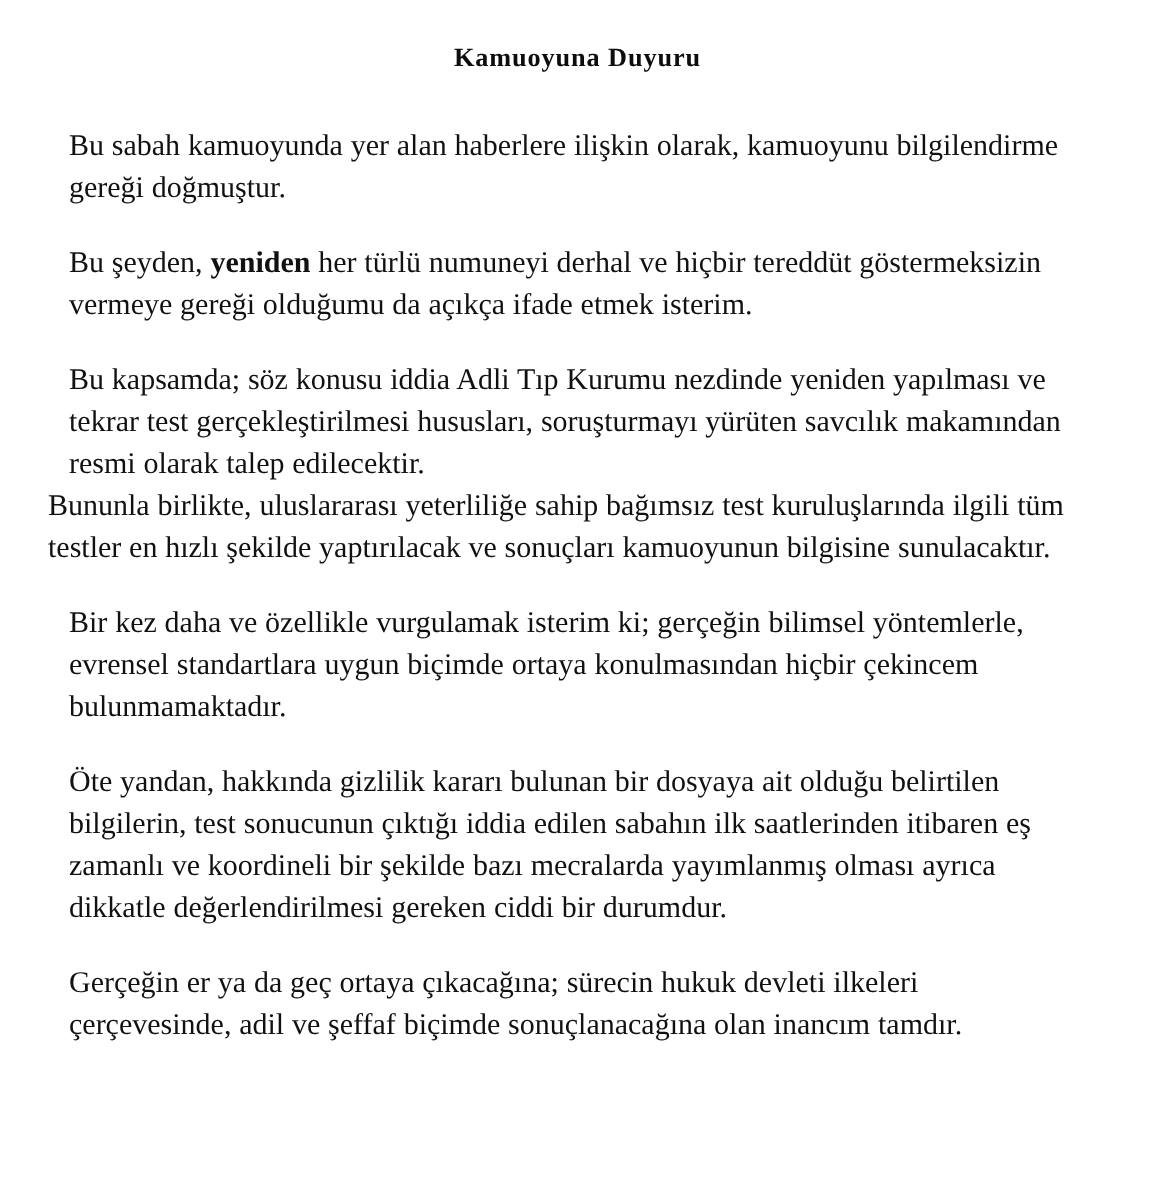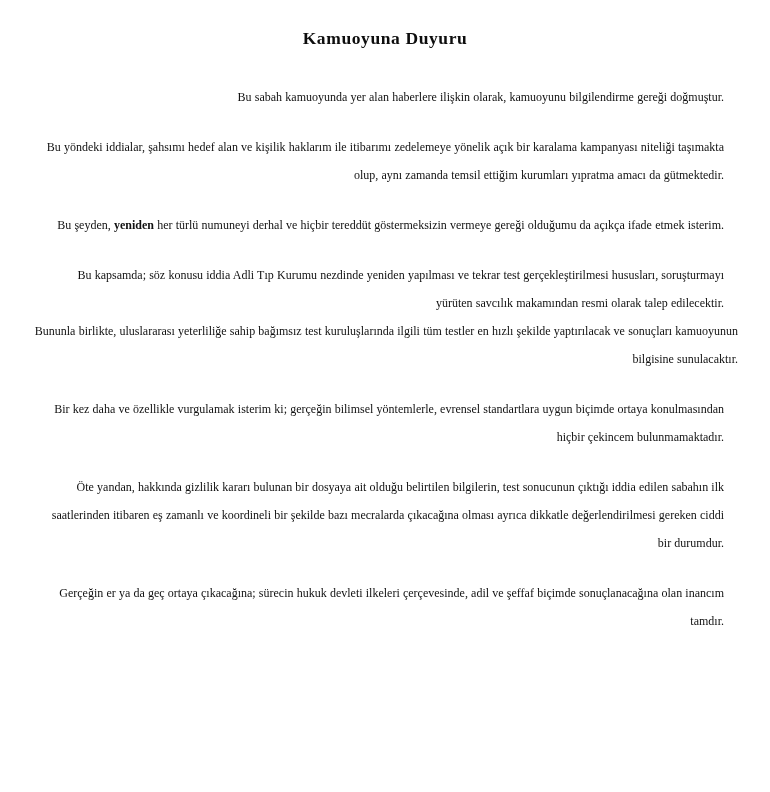--- a/index.html
+++ b/index.html
@@ -31,22 +31,22 @@
     line-height: 1.2;
     margin: 0;
     padding-top: 28px;
     color: #0d0d0d;
   }
   .body-block {
     padding: 0 22px;
     margin-top: 34px;
   }
   .para {
-    text-align: right;
-    font-size: 12px;
+    text-align: left;
+    font-size: 20px;
     line-height: 28px;
     margin: 0 0 22px 0;
     padding: 0 24px;
     color: #111111;
     word-spacing: 0.2px;
   }
   
   .para.tight-top {
     margin-top: -22px;
     padding: 0 10px;
@@ -63,30 +63,29 @@
 
 <div class="page">
 
   <h1 class="doc-title">Kamuoyuna Duyuru</h1>
 
   <div class="body-block">
 
     <p class="para">Bu sabah kamuoyunda yer alan haberlere ilişkin olarak, kamuoyunu bilgilendirme gereği doğmuştur.</p>
 
 
-    <p class="para">Bu yöndeki iddialar, şahsımı hedef alan ve kişilik haklarım ile itibarımı zedelemeye yönelik açık bir karalama kampanyası niteliği taşımakta olup, aynı zamanda temsil ettiğim kurumları yıpratma amacı da gütmektedir.</p>
 
     <p class="para">
       <span>Bu şeyden, </span><span class="bold-word">yeniden</span><span> her türlü numuneyi derhal ve hiçbir tereddüt göstermeksizin vermeye gereği olduğumu da açıkça ifade etmek isterim.</span>
     </p>
 
     <p class="para">Bu kapsamda; söz konusu iddia Adli Tıp Kurumu nezdinde yeniden yapılması ve tekrar test gerçekleştirilmesi hususları, soruşturmayı yürüten savcılık makamından resmi olarak talep edilecektir.</p>
 
     <p class="para tight-top">Bununla birlikte, uluslararası yeterliliğe sahip bağımsız test kuruluşlarında ilgili tüm testler en hızlı şekilde yaptırılacak ve sonuçları kamuoyunun bilgisine sunulacaktır.</p>
 
     <p class="para">Bir kez daha ve özellikle vurgulamak isterim ki; gerçeğin bilimsel yöntemlerle, evrensel standartlara uygun biçimde ortaya konulmasından hiçbir çekincem bulunmamaktadır.</p>
 
-    <p class="para">Öte yandan, hakkında gizlilik kararı bulunan bir dosyaya ait olduğu belirtilen bilgilerin, test sonucunun çıktığı iddia edilen sabahın ilk saatlerinden itibaren eş zamanlı ve koordineli bir şekilde bazı mecralarda çıkacağına olması ayrıca dikkatle değerlendirilmesi gereken ciddi bir durumdur.</p>
+    <p class="para">Öte yandan, hakkında gizlilik kararı bulunan bir dosyaya ait olduğu belirtilen bilgilerin, test sonucunun çıktığı iddia edilen sabahın ilk saatlerinden itibaren eş zamanlı ve koordineli bir şekilde bazı mecralarda yayımlanmış olması ayrıca dikkatle değerlendirilmesi gereken ciddi bir durumdur.</p>
 
     <p class="para last">Gerçeğin er ya da geç ortaya çıkacağına; sürecin hukuk devleti ilkeleri çerçevesinde, adil ve şeffaf biçimde sonuçlanacağına olan inancım tamdır.</p>
 
   </div>
 </div>
 
 </body></html>

